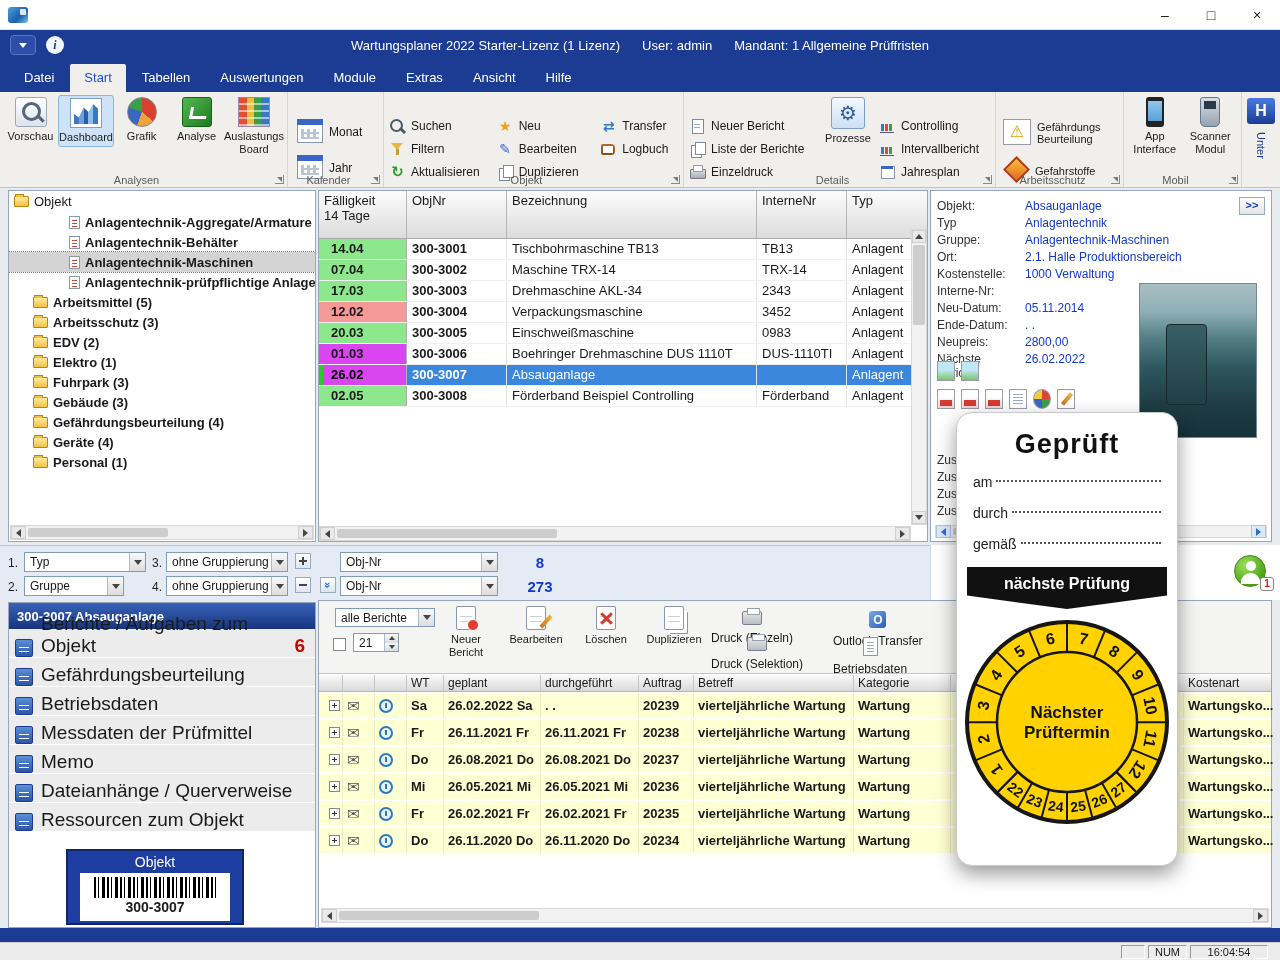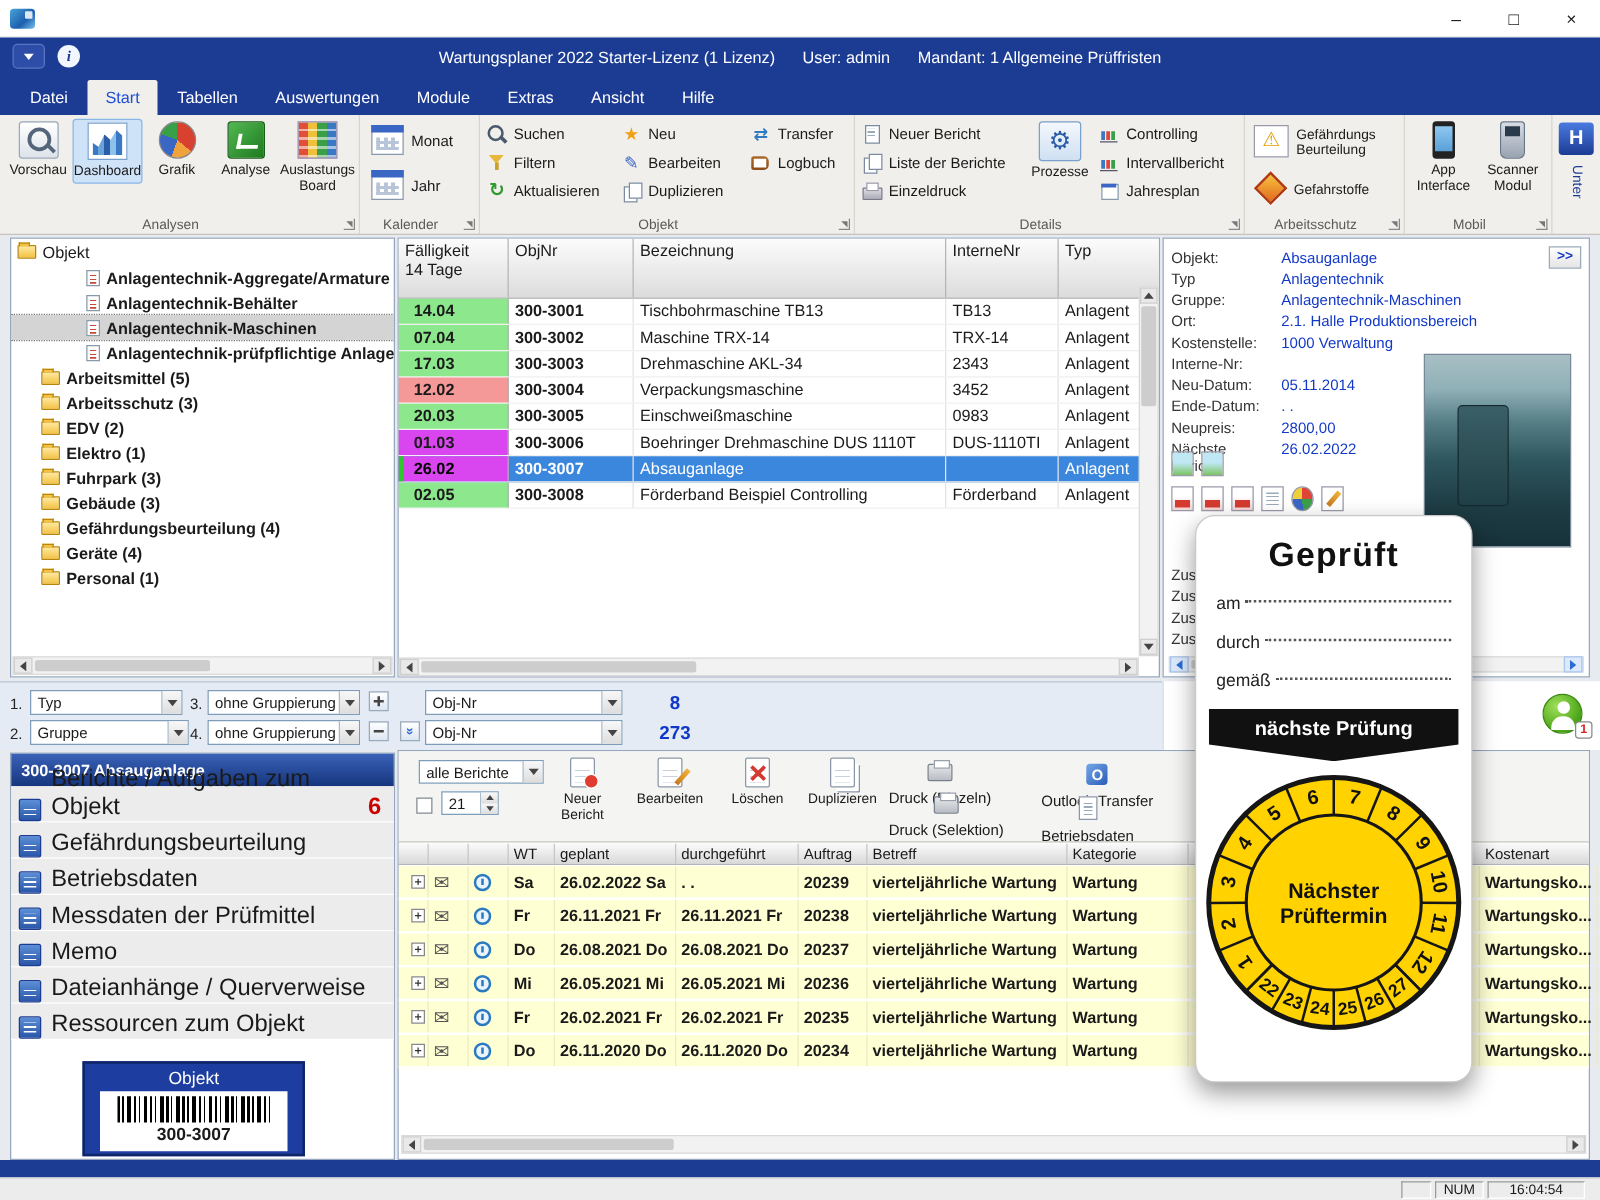--- a/index.html
+++ b/index.html
@@ -26,21 +26,21 @@
   .mtab.active { background:#f1efec; color:#1d4ed8; border-radius:2px 2px 0 0; }
 
   
   .ribbon { position:absolute; top:92px; width:100%; height:96px; background:#f1efec; border-bottom:1px solid #c6c3bd; display:flex; }
   .rgroup { position:relative; height:100%; border-right:1px solid #d8d5cf; padding:3px 3px 15px; flex:none; }
   .glabel { position:absolute; left:0; right:14px; bottom:1px; text-align:center; font-size:11px; color:#5a5a5a; }
   .launcher { position:absolute; right:2px; bottom:2px; width:11px; height:11px; }
   .launcher::before { content:""; position:absolute; left:1px; top:1px; width:8px; height:8px; border-right:1px solid #888; border-bottom:1px solid #888; }
   .launcher::after { content:""; position:absolute; left:3px; top:3px; width:0; height:0; border-top:5px solid #777; border-left:5px solid transparent; }
   .rrow { display:flex; align-items:flex-start; height:100%; }
-  .rcol { display:flex; flex-direction:column; }
+  .rcol { display:flex; flex-direction:column;margin-top:19px; }
   .rbig { width:56px; display:flex; flex-direction:column; align-items:center; text-align:center; font-size:11px; line-height:1.15; padding:2px 1px; border-radius:3px; }
   .rbig.sel { background:#cfe3f8; border:1px solid #8ab6e6; }
   .rt { display:block; }
   .rsmall { display:flex; align-items:center; gap:5px; height:23px; padding:0 6px 0 2px; font-size:12px; white-space:nowrap; }
   .rmed { display:flex; align-items:center; gap:6px; font-size:12px; height:36px; padding:0 6px; }
   .rmed2 { display:flex; align-items:center; gap:6px; font-size:11px; line-height:1.1; height:38px; padding:0 4px; }
   .rpartial { flex:1; display:flex; flex-direction:column; align-items:center; padding-top:6px; border-right:none; }
   .vtext { writing-mode:vertical-rl; font-size:11px; color:#1c3c94; margin-top:5px; }
 
   
@@ -707,21 +707,21 @@
     </div>
     <span class="fnum" style="left:152px; top:10px;">3.</span>
     <div class="fsel" style="left:166px; top:6px; width:122px;">
       <span>ohne Gruppierung</span>
       <span class="dd">
           <span class="tri-down"></span>
         </span>
     </div>
     <div class="sqbtn plus-g" style="left:295px; top:7px;"></div>
     <span class="fnum" style="left:8px; top:34px;">2.</span>
-    <div class="fsel" style="left:24px; top:30px; width:127px;">
+    <div class="fsel" style="left:24px; top:30px; width:100px;">
       <span>Gruppe</span>
       <span class="dd">
           <span class="tri-down"></span>
         </span>
     </div>
     <span class="fnum" style="left:152px; top:34px;">4.</span>
     <div class="fsel" style="left:166px; top:30px; width:122px;">
       <span>ohne Gruppierung</span>
       <span class="dd">
           <span class="tri-down"></span>

